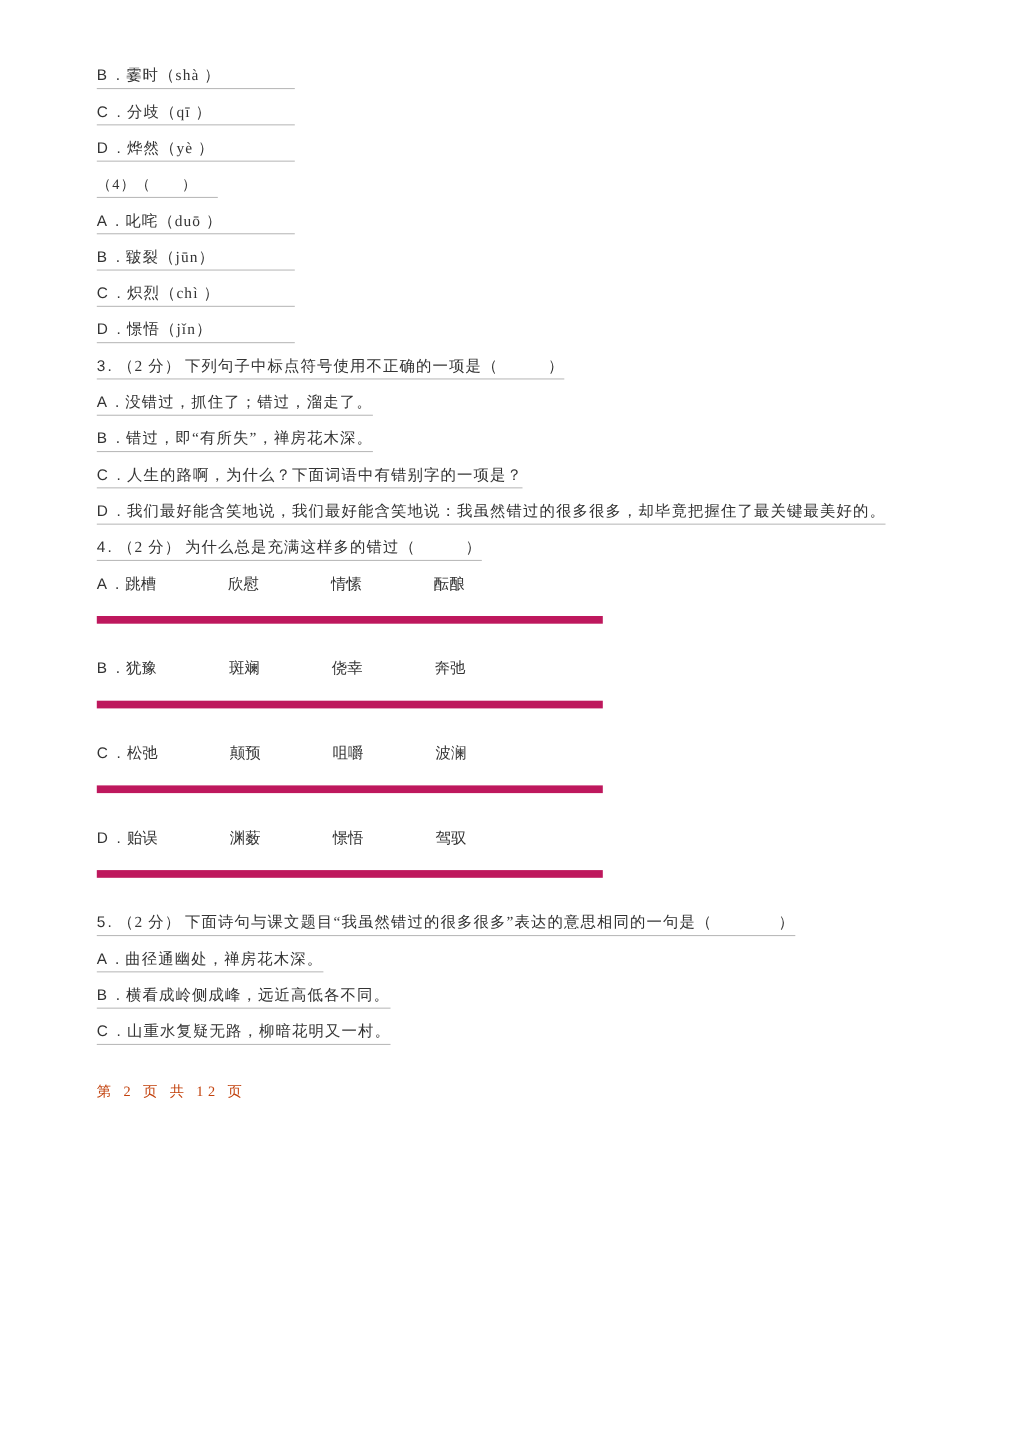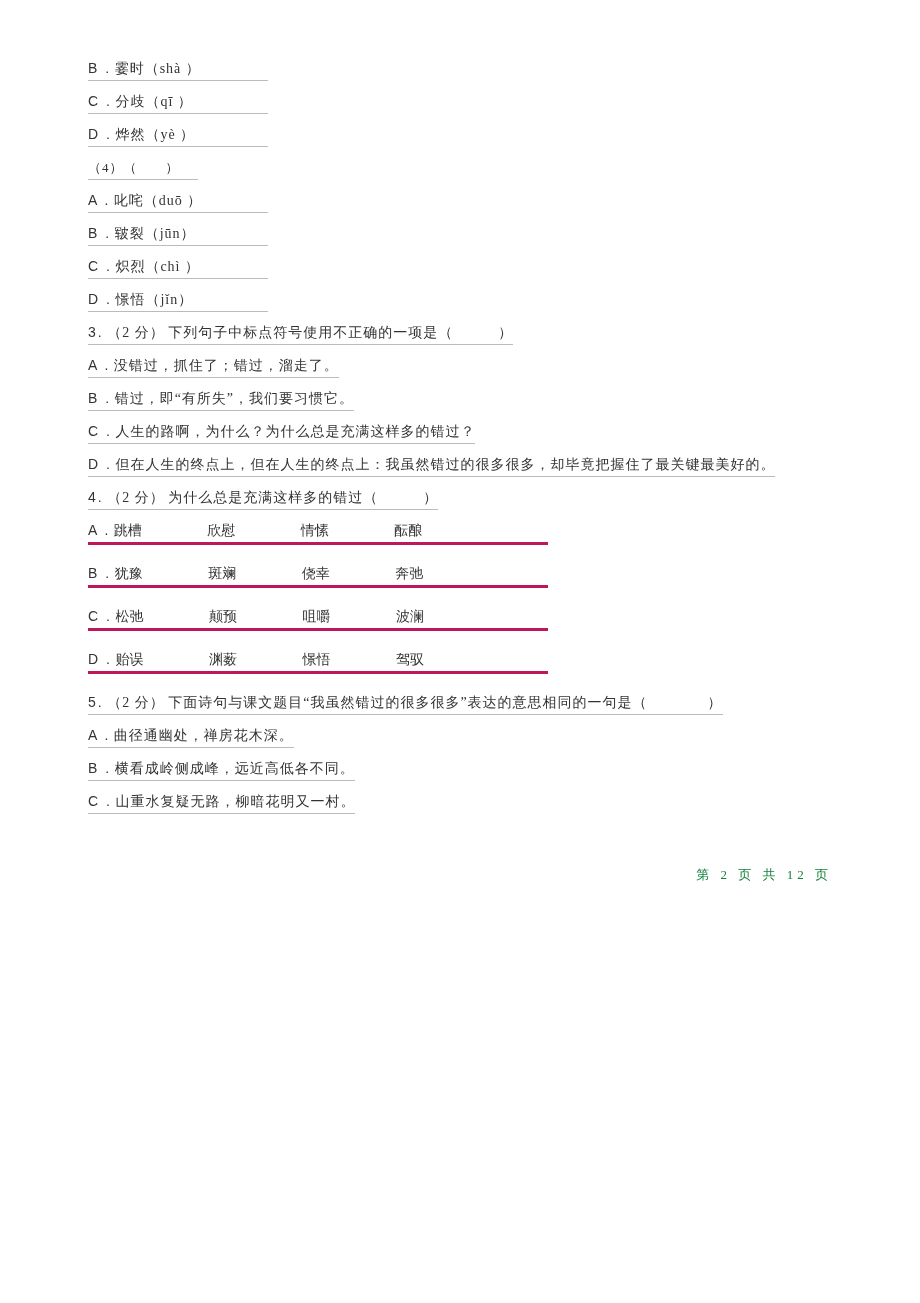--- a/index.html
+++ b/index.html
@@ -30,35 +30,35 @@
     }
     .q-text {
       letter-spacing: 1px;
     }
     .sub-label {
       letter-spacing: 1px;
       font-size: 13px;
     }
     .word-row {
       display: inline-block;
-      border-bottom: 3px solid #be185d;
-      padding-bottom: 2px;
-      margin-bottom: 20px;
+      border-bottom: 7px solid #be185d;
+      padding-bottom: 20px;
+      margin-bottom: 32px;
       min-width: 460px;
     }
     .word-cell {
       display: inline-block;
       width: 90px;
     }
     .footer {
-      text-align: right;
+      text-align: left;
       font-size: 13px;
       letter-spacing: 4px;
-      margin-top: 40px;
-      color: #15803d;
+      margin-top: 21px;
+      color: #c2410c;
     }
   </style>
 </head>
 <body>
 
 <div>
   <div class="item wide">
     <span class="label">B .</span>
     <span class="q-text">霎时（shà ）</span>
   </div>
@@ -116,33 +116,33 @@
 </div>
 <div>
   <div class="item">
     <span class="label">A .</span>
     <span class="q-text">没错过，抓住了；错过，溜走了。</span>
   </div>
 </div>
 <div>
   <div class="item">
     <span class="label">B .</span>
-    <span class="q-text">错过，即“有所失”，我们要习惯它。</span>
-  </div>
-</div>
-<div>
-  <div class="item">
-    <span class="label">C .</span>
-    <span class="q-text">人生的路啊，为什么？为什么总是充满这样多的错过？</span>
-  </div>
-</div>
-<div>
-  <div class="item">
-    <span class="label">D .</span>
-    <span class="q-text">但在人生的终点上，但在人生的终点上：我虽然错过的很多很多，却毕竟把握住了最关键最美好的。</span>
+    <span class="q-text">错过，即“有所失”，禅房花木深。</span>
+  </div>
+</div>
+<div>
+  <div class="item">
+    <span class="label">C .</span>
+    <span class="q-text">人生的路啊，为什么？下面词语中有错别字的一项是？</span>
+  </div>
+</div>
+<div>
+  <div class="item">
+    <span class="label">D .</span>
+    <span class="q-text">我们最好能含笑地说，我们最好能含笑地说：我虽然错过的很多很多，却毕竟把握住了最关键最美好的。</span>
   </div>
 </div>
 
 <div>
   <div class="item">
     <span class="label" style="font-family:Arial;">4.</span>
     <span class="q-text">（2 分）</span>
     <span class="q-text">为什么总是充满这样多的错过（　　　）</span>
   </div>
 </div>

